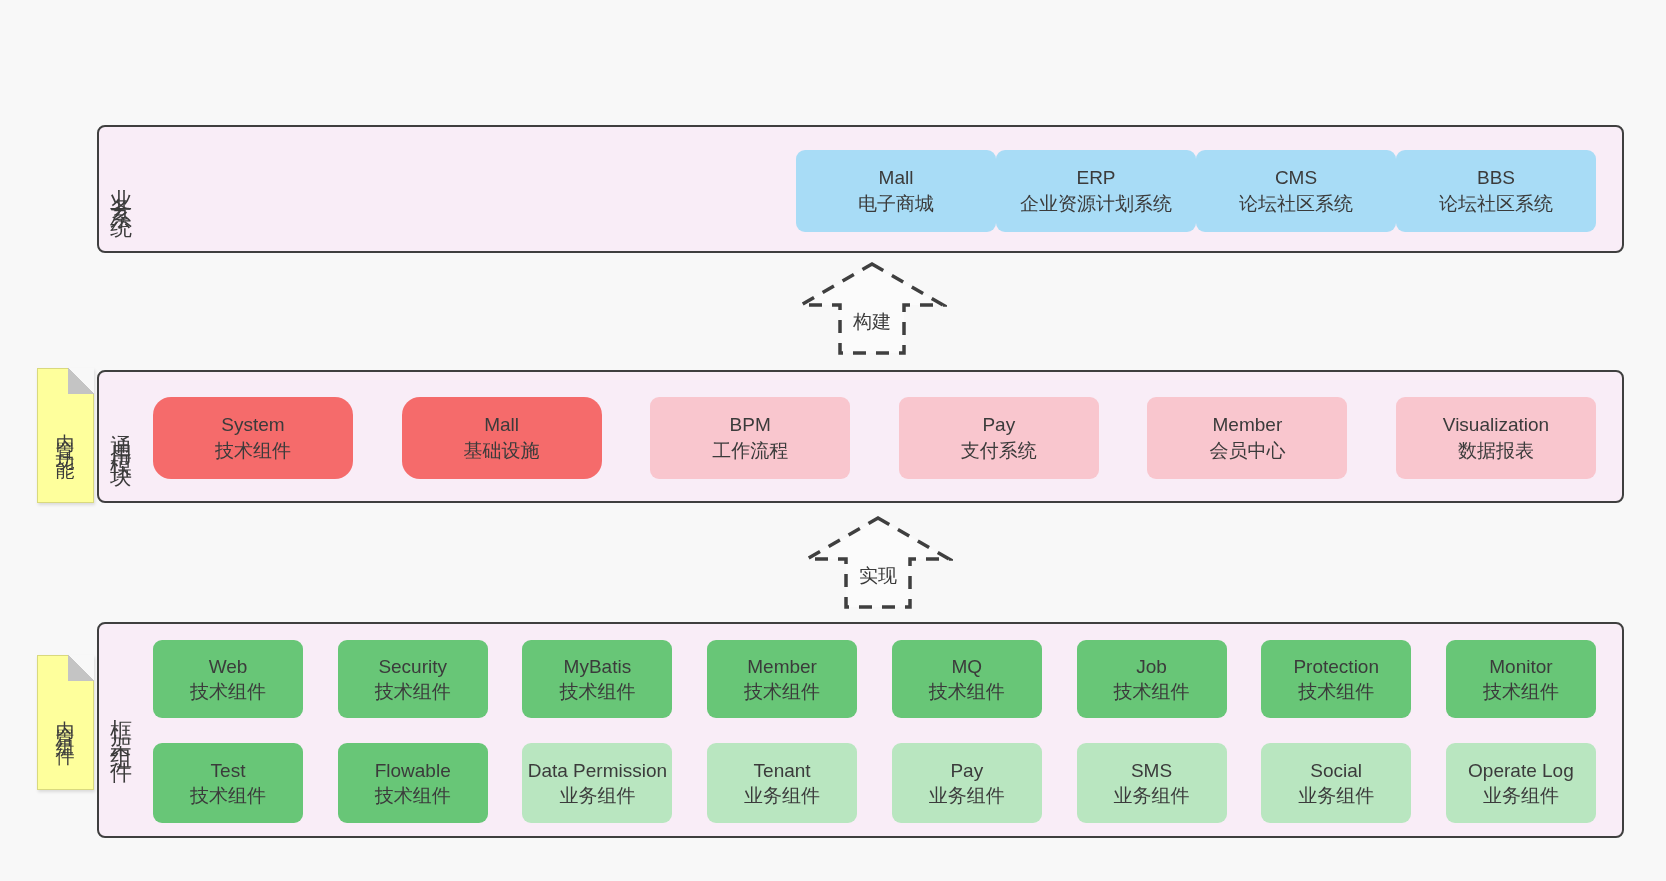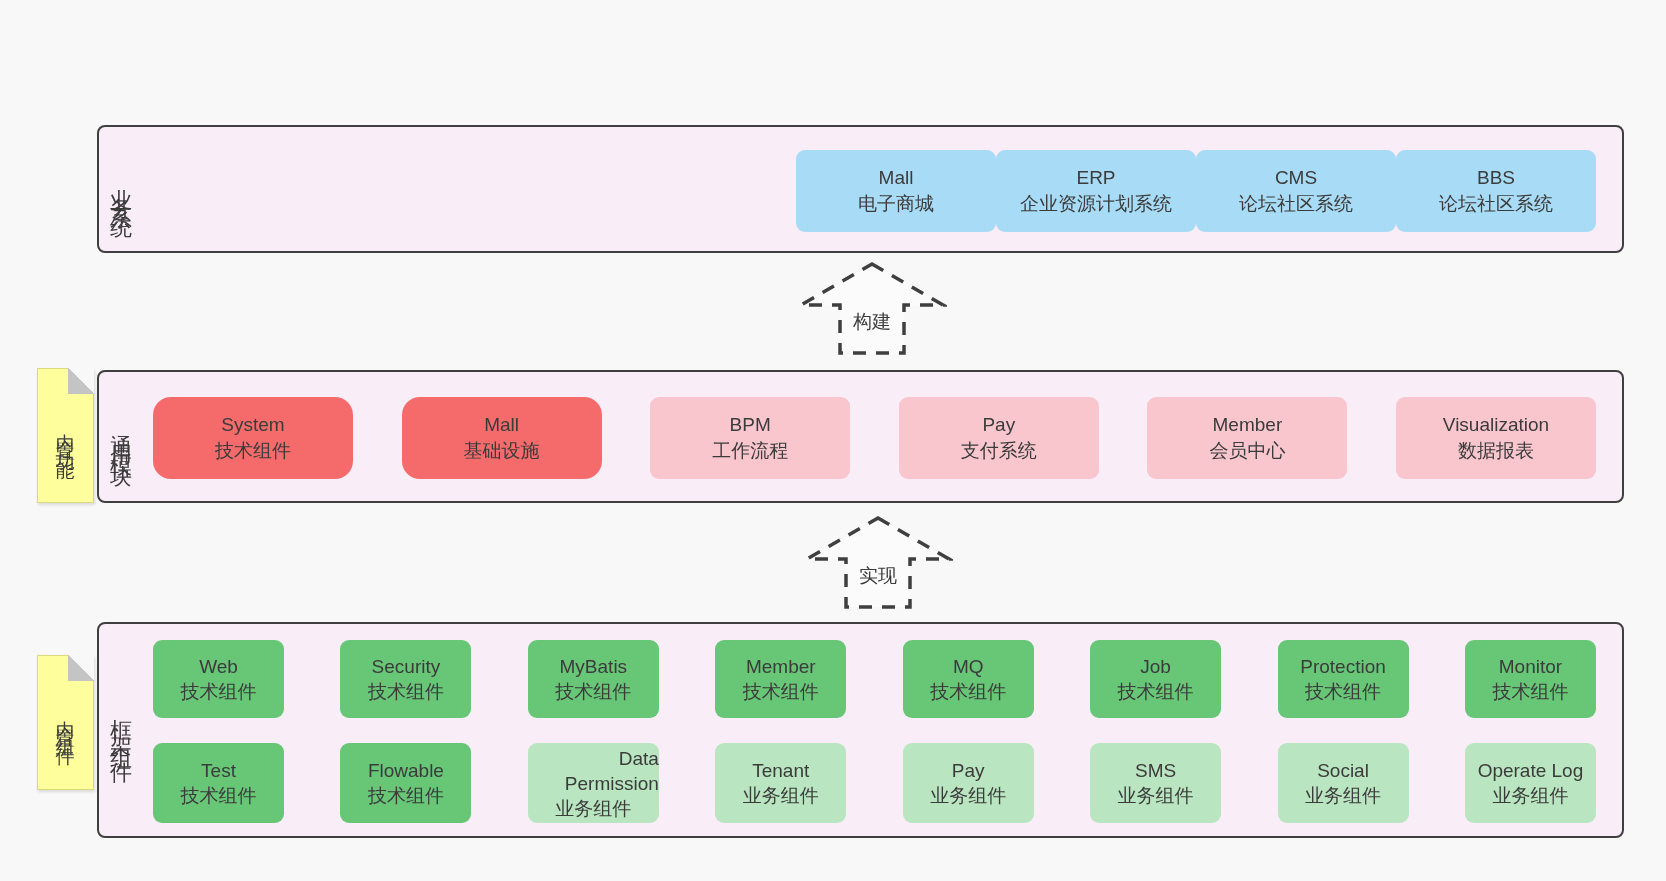--- a/index.html
+++ b/index.html
@@ -36,21 +36,21 @@
   .row-business{top:23px;height:82px;justify-content:flex-end;}
   .row-modules{top:25px;height:82px;}
   .row-comp-1{top:16px;height:78px;}
   .row-comp-2{top:119px;height:80px;}
   .box{
     display:flex;flex-direction:column;align-items:center;justify-content:center;
     border-radius:9px;text-align:center;
     font-size:19px;line-height:26px;
   }
   .w200{width:200px;}
-  .w150{width:131px;line-height:25px;text-align:right;}
+  .w150{width:150px;line-height:25px;}
   .v-blue{background:var(--blue,#a8dcf6);}
   .v-red{background:var(--red,#f56b6b);border-radius:18px;}
   .v-pink{background:var(--pink,#f9c6ce);}
   .v-green{background:var(--green,#68c677);}
   .v-green-light{background:var(--green-light,#b9e6c0);}
   
   .arrow{position:absolute;width:150px;height:95px;}
   .arrow-build{left:797px;top:261px;}
   .arrow-implement{left:803px;top:515px;}
   .arrow svg{position:absolute;left:0;top:0;}

